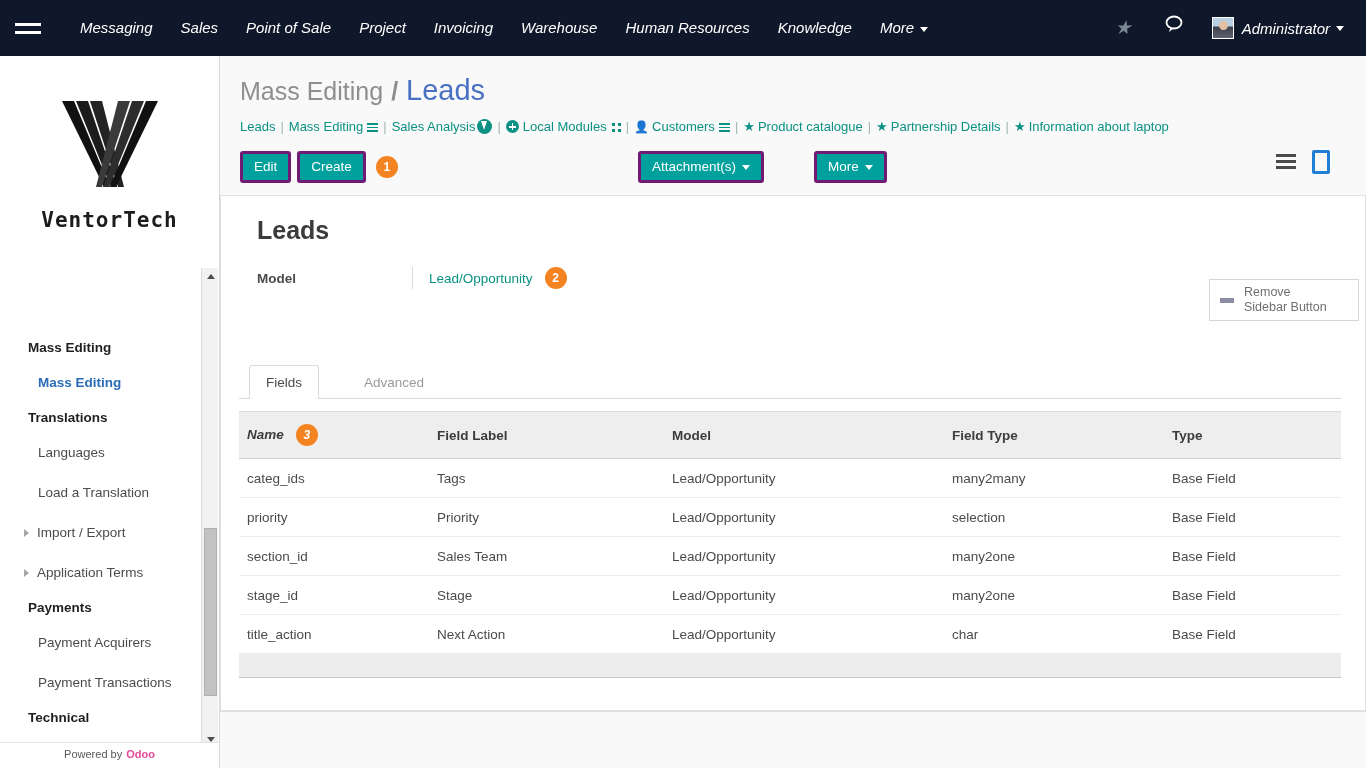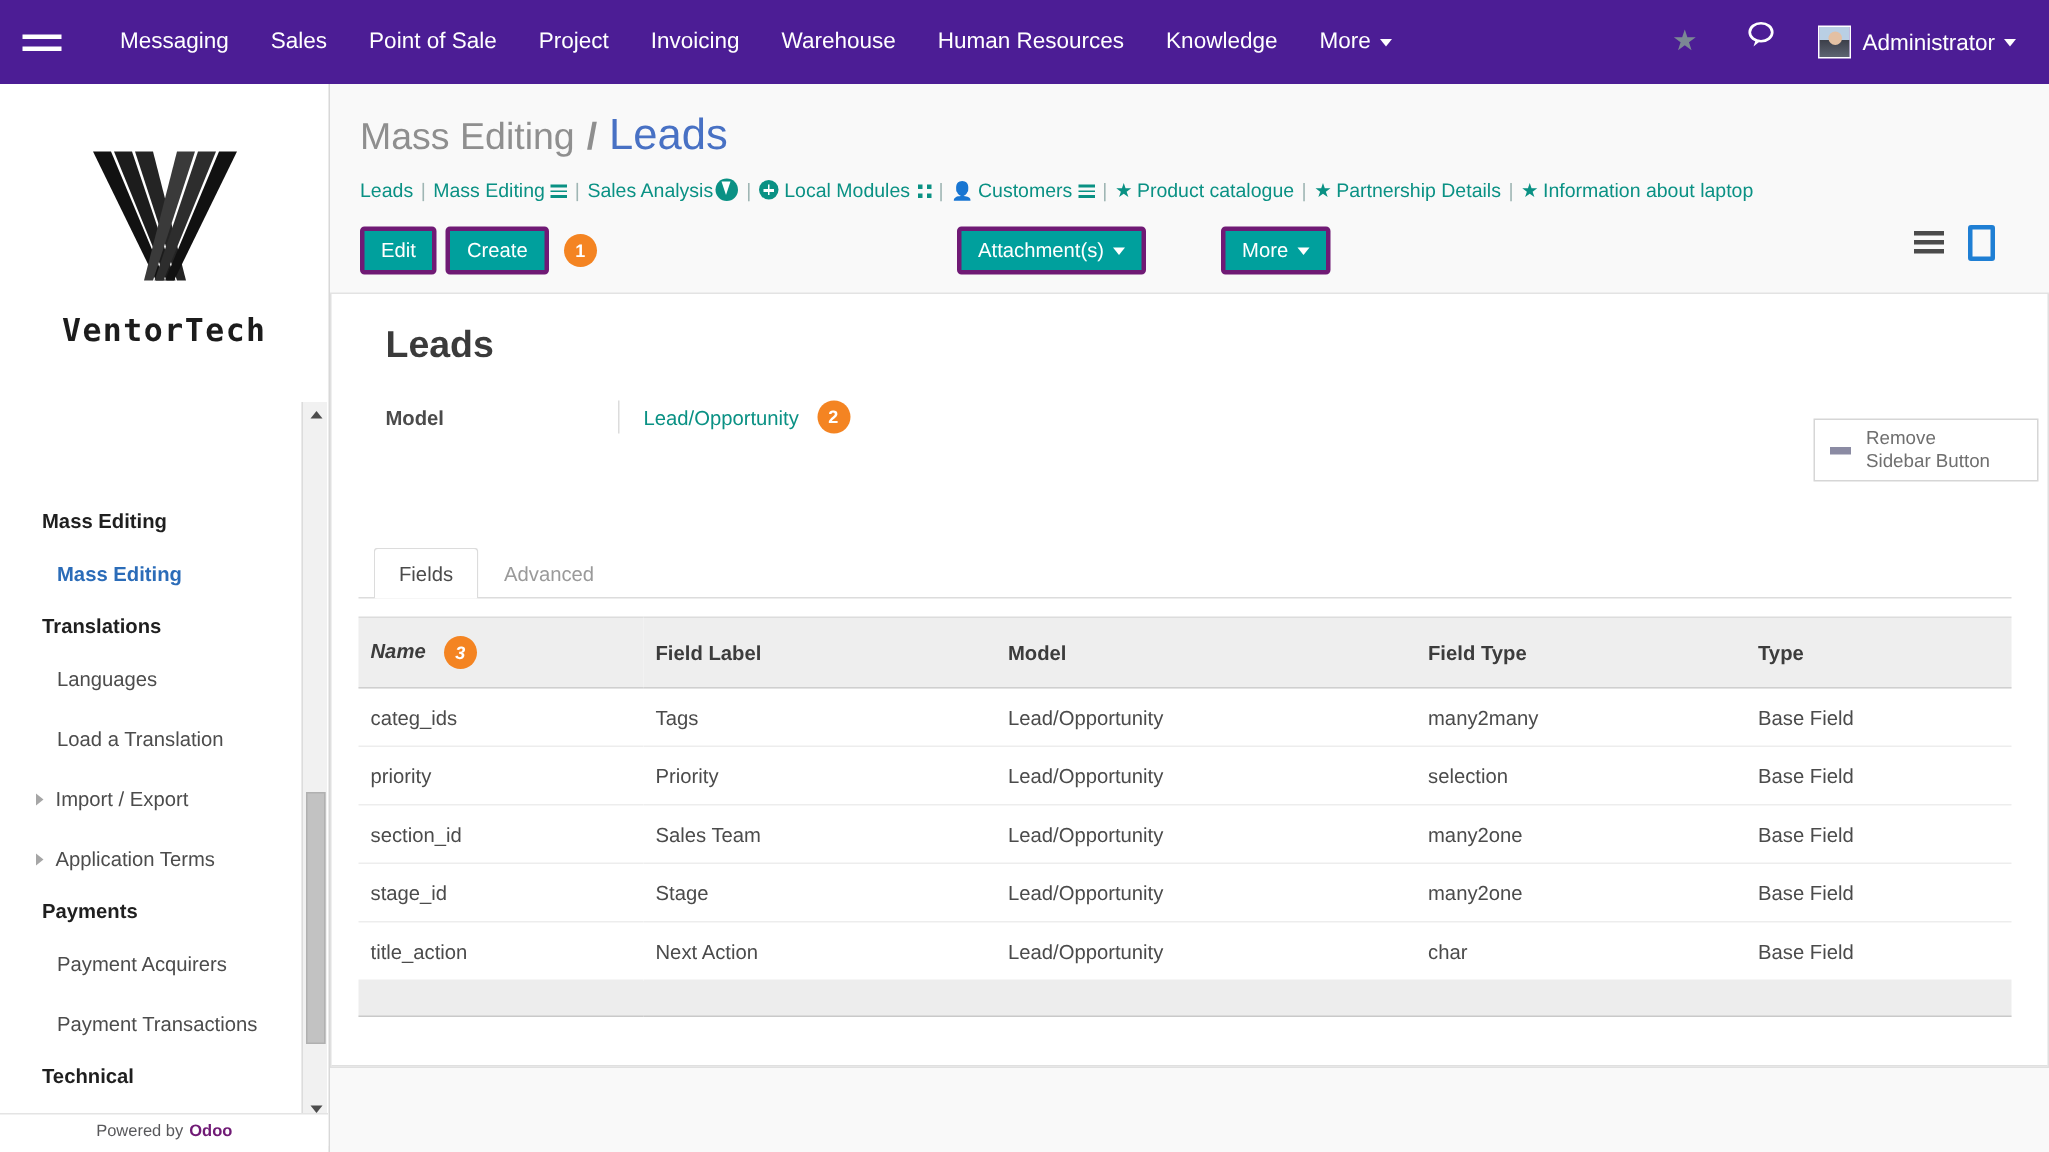--- a/index.html
+++ b/index.html
@@ -8,23 +8,24 @@
     width: 1366px; height: 768px;
     overflow: hidden;
     font-family: "Liberation Sans", sans-serif;
     background: #ffffff;
   }
 
   
   #topbar {
     position: absolute; left: 0; top: 0;
     width: 1366px; height: 56px;
-    background: #4c1d95;
+    background: #0f172a;
     display: flex; align-items: center;
     color: #ffffff;
+    font-style: italic;
   }
   #hamburger {
     width: 56px; height: 56px;
     display: flex; flex-direction: column;
     align-items: center; justify-content: center;
     cursor: pointer;
   }
   #hamburger span {
     display: block; width: 26px; height: 3px;
     background: #ffffff; margin: 2.5px 0;
@@ -139,21 +140,21 @@
     background: #c2c2c2; border: 1px solid #b0b0b0;
     cursor: pointer;
   }
   #poweredby {
     position: absolute; left: 0; bottom: 4px;
     width: 219px; height: 22px;
     background: #ffffff; border-top: 1px solid #e4e4e4;
     font-size: 11px; color: #58585b;
     display: flex; align-items: center; justify-content: center;
   }
-  #poweredby .odoo { color: #701a75; font-weight: bold; margin-left: 4px; }
+  #poweredby .odoo { color: #ec4899; font-weight: bold; margin-left: 4px; }
 
   
   #content {
     position: absolute; left: 220px; top: 56px;
     width: 1146px; height: 712px;
     background: #f9f9f9; overflow: hidden;
   }
   #control-panel {
     background: #f9f9f9; border-bottom: 1px solid #e3e3e3;
     padding: 18px 18px 0 10px;
@@ -299,21 +300,21 @@
     width: 14px; height: 5px; background: #8b8ba3;
     margin-right: 10px; flex-shrink: 0;
   }
   #remove-sidebar-btn .lbl {
     font-size: 12.5px; color: #6f6f6f; line-height: 15px;
   }
 
   
   #tabs {
     margin: 76px 0 0 0; border-bottom: 1px solid #dcdcdc;
-    display: flex; padding-left: 10px;
+    display: flex; padding-left: 10px; gap: 28px;
   }
   .tab {
     font-size: 13.5px; padding: 9px 16px; cursor: pointer;
     color: #9a9a9a; border: 1px solid transparent;
     border-bottom: none; margin-bottom: -1px;
     border-radius: 3px 3px 0 0;
   }
   .tab.active {
     color: #4b4b4b; background: #ffffff;
     border-color: #dcdcdc; border-bottom-color: #ffffff;

